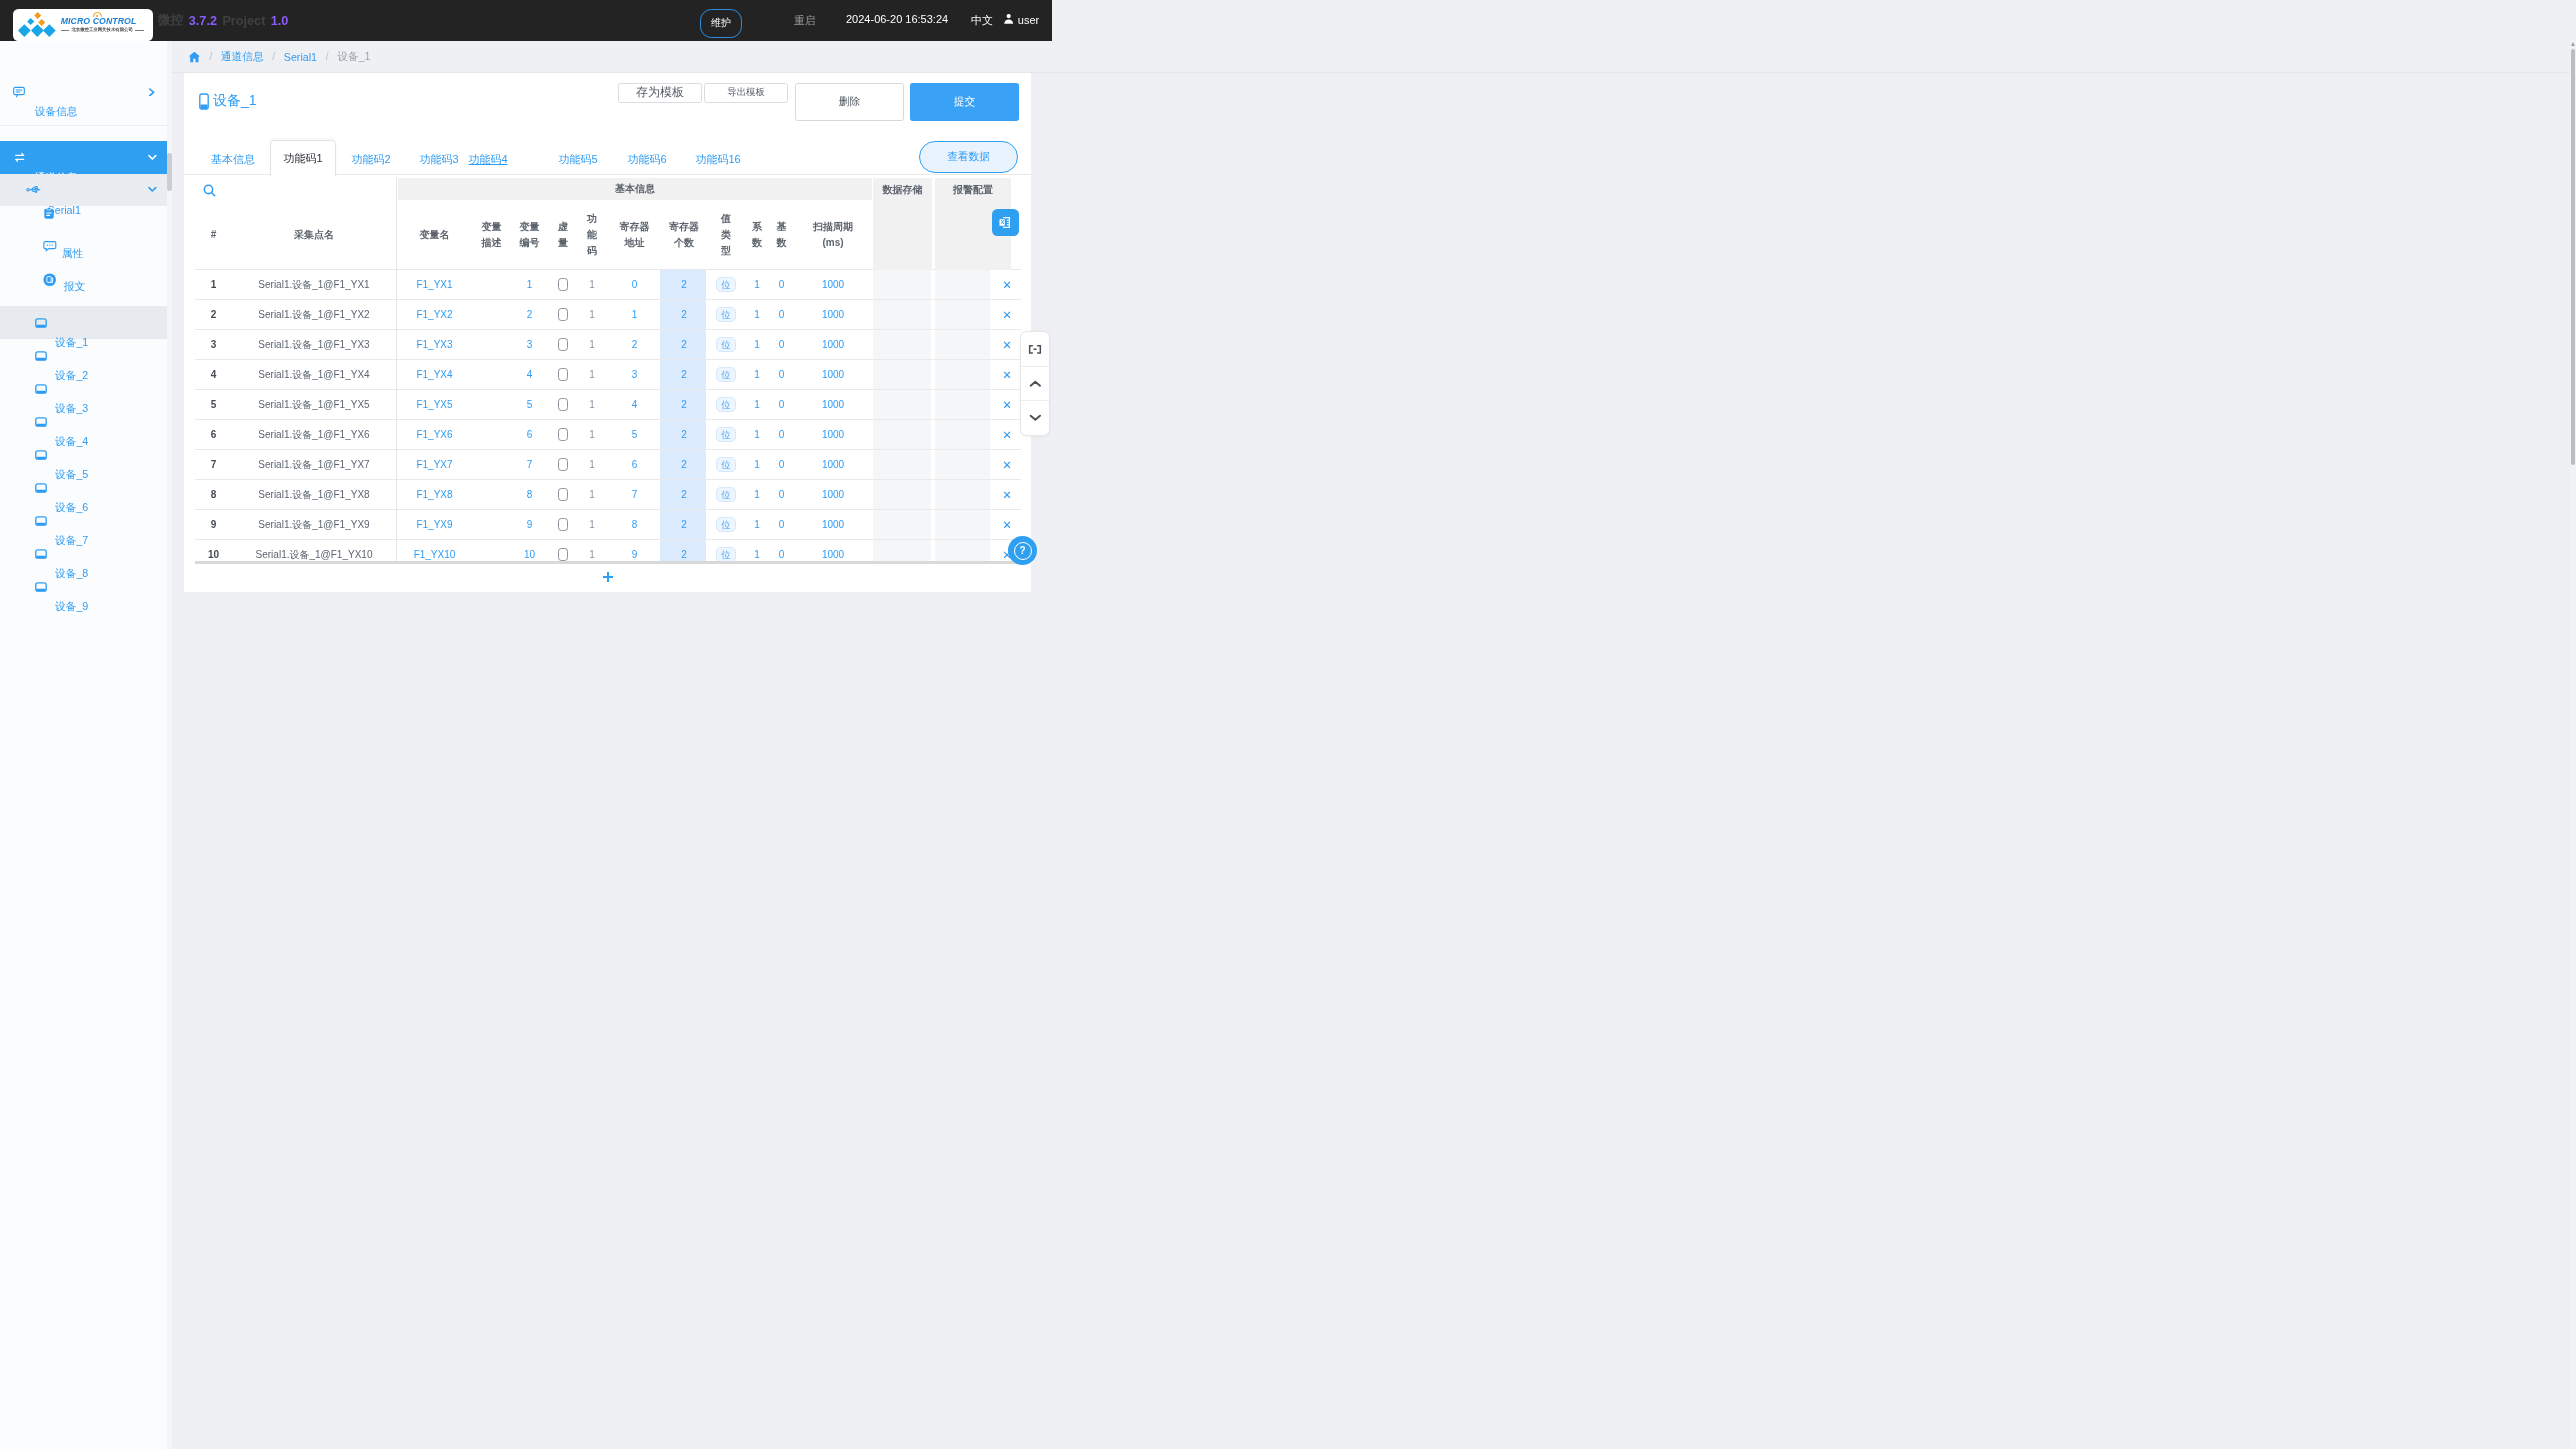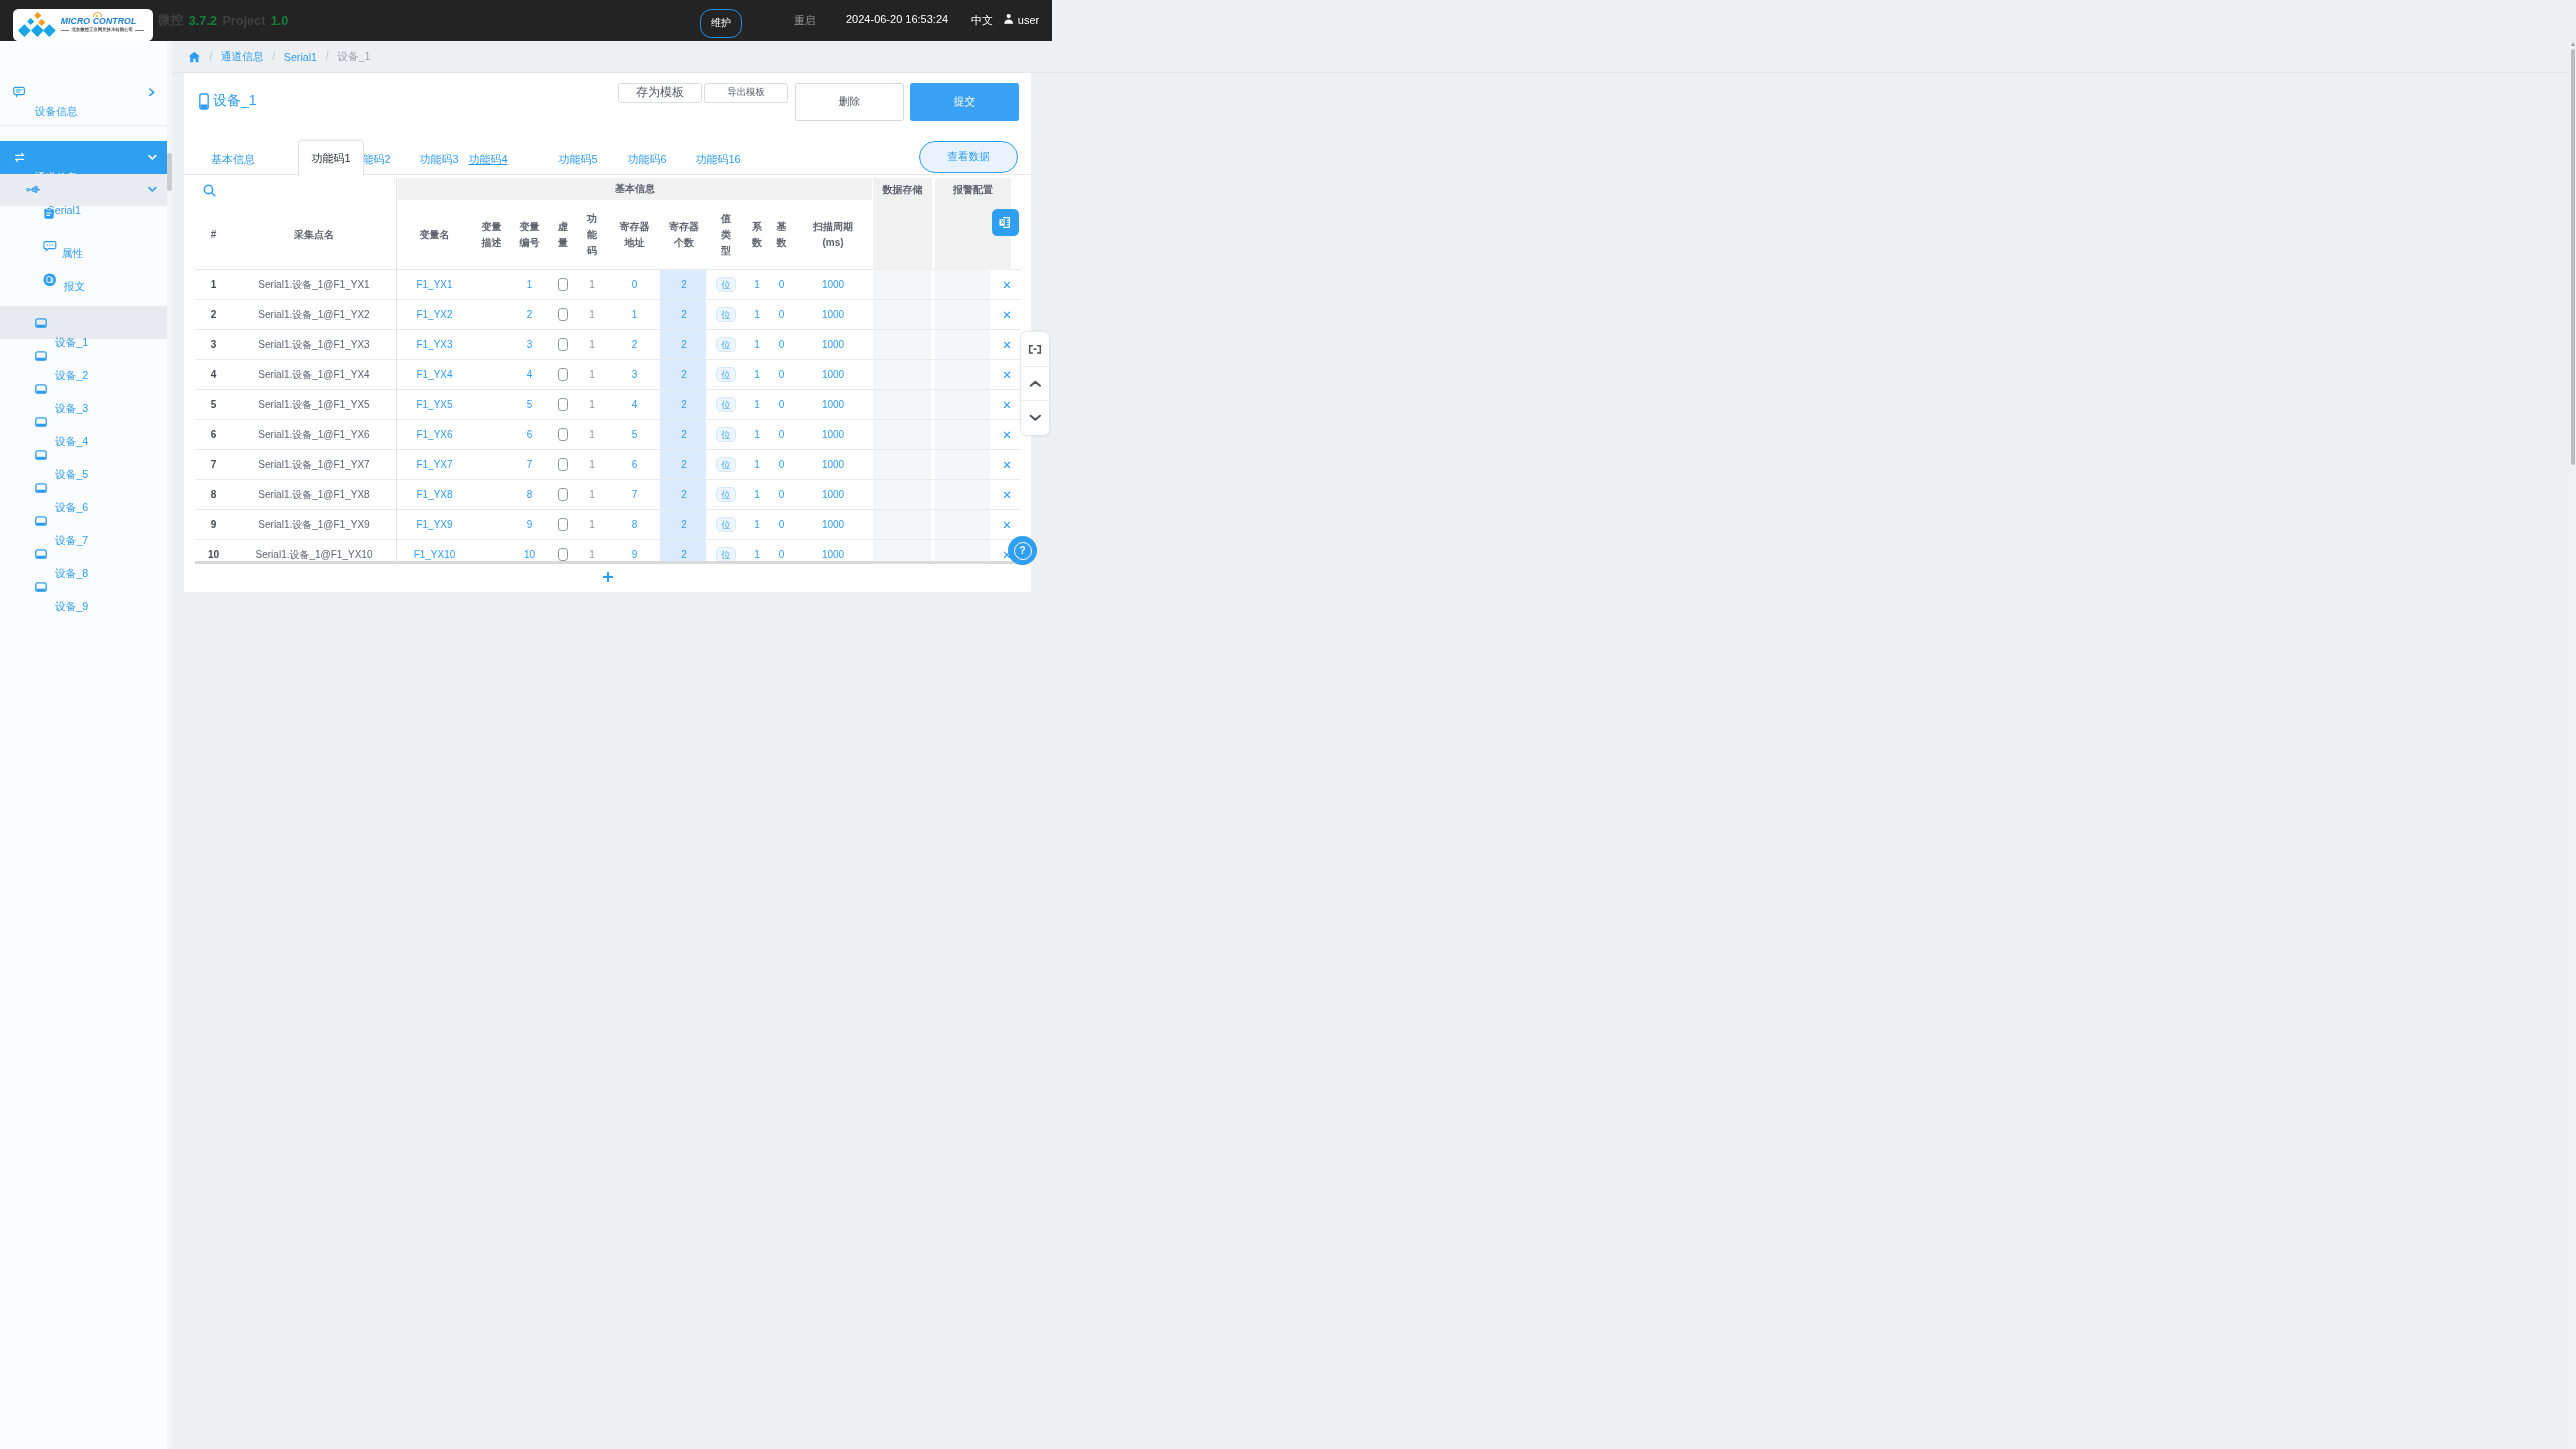--- a/index.html
+++ b/index.html
@@ -16,21 +16,21 @@
   .logo-right{margin-left:1.3px;line-height:1;position:relative;}
   .logo-title{color:#1b7fd6;font-weight:bold;font-style:italic;font-size:8.7px;letter-spacing:0.1px;white-space:nowrap;}
   .logo-sub{display:flex;align-items:center;gap:2px;margin-top:2px;}
   .logo-sub span{font-size:4.4px;color:#4a4a4a;white-space:nowrap;font-weight:bold;}
   .logo-sub i{display:block;width:8.7px;height:0.7px;background:#7a7a7a;}
   .wifi{position:absolute;top:-6px;left:32px;width:9.4px;height:6px;overflow:hidden;}
   .wifi::before{content:"";position:absolute;left:0.7px;top:0.7px;width:6.7px;height:6.7px;border:1.3px solid #f29b1d;border-radius:50%;}
   .wifi::after{content:"";position:absolute;left:3.4px;top:4px;width:2px;height:2px;background:#f29b1d;border-radius:50%;}
   .app-title{position:fixed;left:158px;top:0;height:41px;display:flex;align-items:center;gap:5.4px;font-size:12.7px;font-weight:bold;z-index:51;}
   .app-title .b{color:#404040;}
-  .app-title .w{color:#15803d;}
+  .app-title .w{color:#8b5cf6;}
   .tb-maintain{position:fixed;left:700px;top:8.7px;width:42px;height:29px;border-radius:11.4px;border:1.3px solid #2e8fe0;background:transparent;color:#fff;font-size:10px;z-index:51;display:flex;align-items:center;justify-content:center;cursor:pointer;}
   .tb-restart{position:fixed;left:794px;top:14px;color:#9b9b9b;font-size:10.7px;z-index:51;cursor:pointer;}
   .tb-time{position:fixed;left:846px;top:13.4px;color:#fff;font-size:11px;z-index:51;}
   .tb-lang{position:fixed;left:971px;top:13.4px;color:#fff;font-size:11px;z-index:51;cursor:pointer;}
   .tb-user{position:fixed;left:1003px;top:13.4px;display:flex;align-items:center;gap:3.4px;z-index:51;cursor:pointer;}
   .tb-user .nm{color:#fff;font-size:11px;}
 
   
   .sidebar{position:fixed;left:0;top:41px;width:172px;bottom:0;background:#fbfcfd;border-right:0.7px solid #e4e6ea;z-index:20;}
   .sb-item{position:fixed;left:0;width:172px;display:flex;align-items:center;cursor:pointer;}
@@ -68,21 +68,21 @@
   .btn{display:flex;align-items:center;justify-content:center;border-radius:2.7px;cursor:pointer;z-index:6;background:#fff;}
   .btn-save{position:fixed;left:618px;top:83px;width:84px;height:19.5px;border:0.7px solid #d9dce1;font-size:12px;color:#555b66;}
   .btn-export{position:fixed;left:704px;top:83px;width:84px;height:19.5px;border:0.7px solid #d9dce1;font-size:9.4px;color:#555b66;}
   .btn-del{position:fixed;left:795px;top:83px;width:109px;height:38px;border:0.7px solid #d6d8dc;font-size:10.7px;color:#515a63;}
   .btn-submit{position:fixed;left:910px;top:83px;width:109px;height:38px;border:none;background:#3aa2f6;color:#fff;font-size:10.7px;}
 
   
   .tabs-line{position:fixed;left:184px;top:174px;width:847px;height:0.7px;background:#e8e8e8;z-index:6;}
   .tab{position:fixed;top:152px;transform:translateX(-50%);font-size:11px;color:#2f9cf4;cursor:pointer;z-index:7;white-space:nowrap;}
   .t0{left:233px;}.t2{left:371px;}.t3{left:439px;}.t4{left:488px;text-decoration:underline;}.t5{left:578px;}.t6{left:647px;}.t7{left:718px;}
-  .tab-active{position:fixed;left:270px;top:140px;width:66px;height:36px;background:#fff;border:0.7px solid #e2e2e2;border-bottom:none;border-radius:4.7px 4.7px 0 0;display:flex;align-items:center;justify-content:center;font-size:11px;color:#2b2f36;z-index:8;cursor:pointer;box-shadow:0 -1.3px 2.7px rgba(0,0,0,.04);margin-left:28px;}
+  .tab-active{position:fixed;left:270px;top:140px;width:66px;height:36px;background:#fff;border:0.7px solid #e2e2e2;border-bottom:none;border-radius:4.7px 4.7px 0 0;display:flex;align-items:center;justify-content:center;font-size:11px;color:#2b2f36;z-index:8;cursor:pointer;box-shadow:0 -1.3px 2.7px rgba(0,0,0,.04);}
   .btn-view{position:fixed;left:919px;top:141px;width:99px;height:32px;border-radius:16px;border:1.3px solid #2f9ff2;background:#e9f3fe;color:#2f9cf4;font-size:10.7px;display:flex;align-items:center;justify-content:center;cursor:pointer;z-index:7;}
 
   
   .search-ico{position:fixed;left:203px;top:184px;z-index:9;cursor:pointer;}
   .thead{position:fixed;left:195px;top:178px;width:826px;height:92px;z-index:7;border-bottom:0.7px solid #e9e9e9;}
   .group-basic{position:absolute;left:203px;top:0;width:474px;height:22px;background:#f1f1f2;text-align:center;line-height:22px;font-weight:bold;font-size:10px;color:#5d646e;}
   .group-side{position:absolute;top:0;height:92px;background:#f1f1f2;text-align:center;padding-top:5.4px;font-weight:bold;font-size:10px;color:#5d646e;}
   .group-storage{left:678px;width:59px;}
   .group-alarm{left:740px;width:76px;}
   .fixed-head{position:absolute;left:0;top:22px;width:201px;height:70px;}

